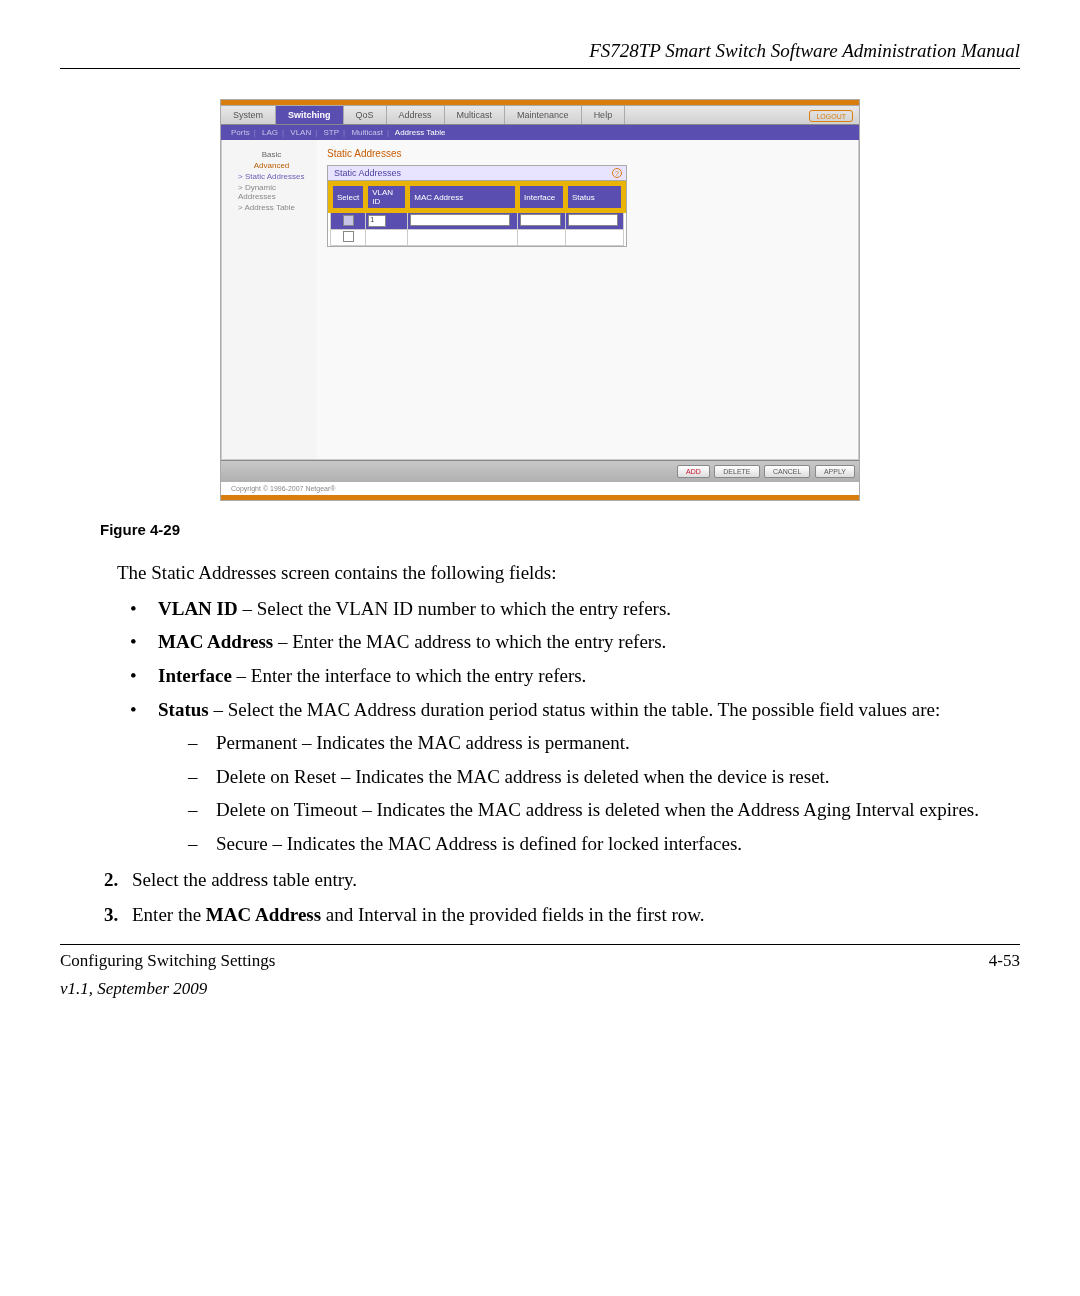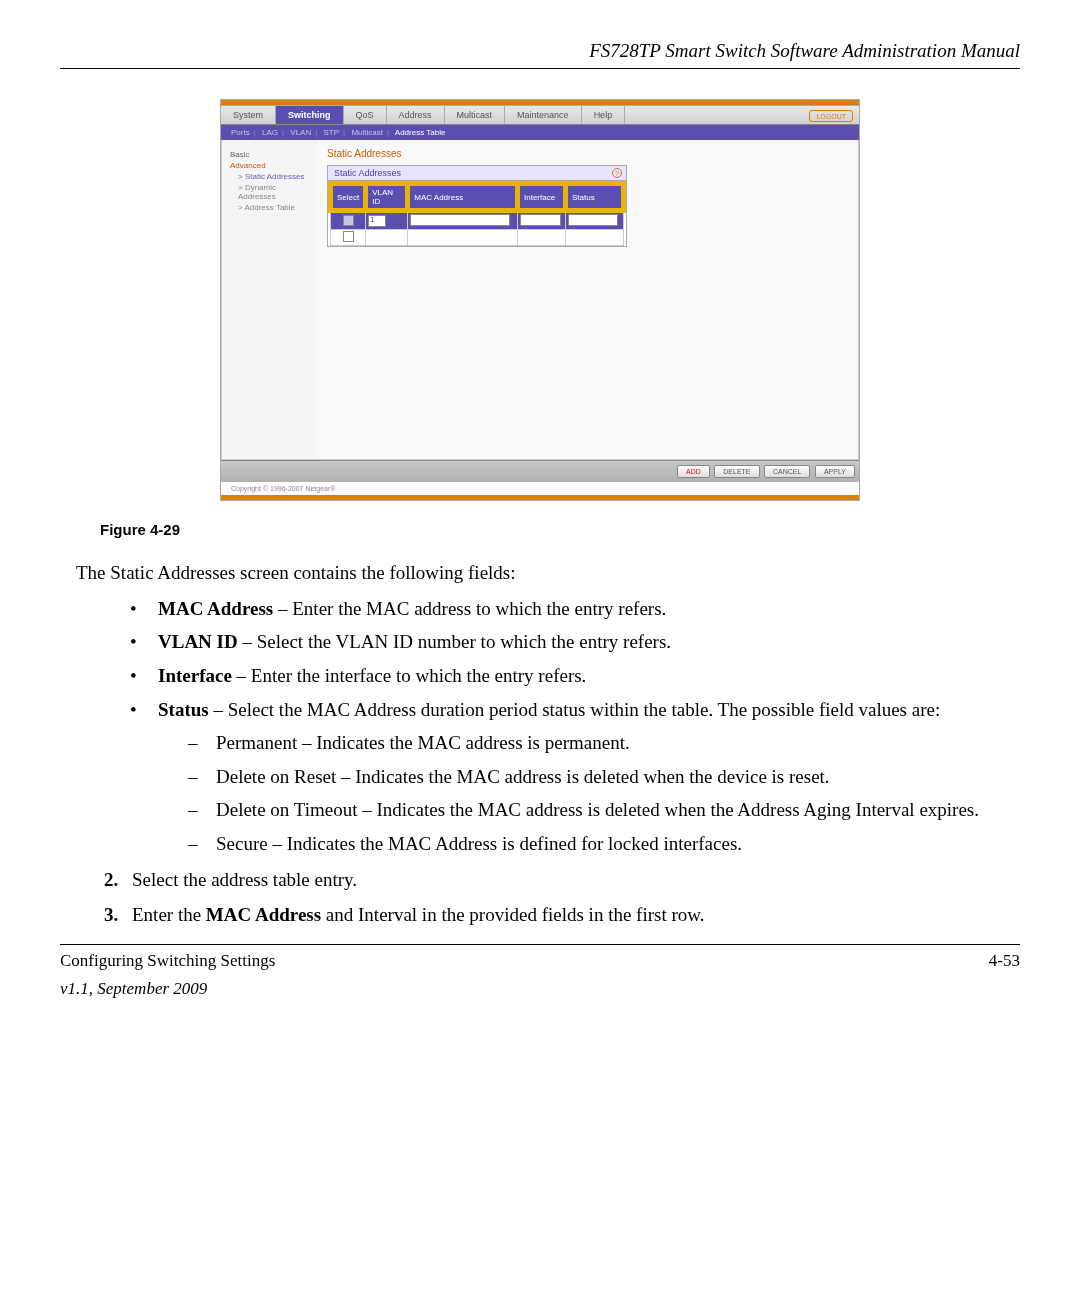--- a/index.html
+++ b/index.html
@@ -102,21 +102,21 @@
     border: 1px solid #ccc;
     border-top: none;
     min-height: 320px;
   }
   .ss-sidebar {
     width: 95px;
     padding: 8px 4px;
     background: #f5f5f5;
     font-size: 8px;
   }
-  .ss-sidebar .cat { color: #666; margin: 2px 0 2px 4px; }
+  .ss-sidebar .cat { color: #666; margin: 2px 0 2px 4px; text-align: center; }
   .ss-sidebar .cat.exp { color: #b85c00; }
   .ss-sidebar .item { color: #888; margin: 2px 0 2px 12px; }
   .ss-sidebar .item.active { color: #6a5fb8; }
   .ss-main {
     flex: 1;
     padding: 8px 10px;
     background: #f9f9f9;
   }
   .ss-panel-title {
     color: #c85c00;
@@ -212,21 +212,21 @@
   .ss-strip-bottom { height: 5px; background: #d97d0d; }
 
   .figure-caption {
     font-family: Arial, sans-serif;
     font-weight: bold;
     font-size: 15px;
     margin: 18px 0 22px 40px;
   }
   .body-text {
     font-size: 19px;
-    margin: 10px 16px;
+    margin: 10px 57px;
     line-height: 1.35;
   }
   ul.bullets { margin: 6px 40px 6px 70px; padding: 0; }
   ul.bullets > li {
     font-size: 19px;
     margin: 8px 0;
     list-style: none;
     position: relative;
     padding-left: 28px;
     line-height: 1.35;
@@ -358,22 +358,22 @@
   </div>
   <div class="ss-copyright">Copyright © 1996-2007 Netgear®</div>
   <div class="ss-strip-bottom"></div>
 </div>
 
 <div class="figure-caption">Figure 4-29</div>
 
 <div class="body-text">The Static Addresses screen contains the following fields:</div>
 
 <ul class="bullets">
+  <li><b>VLAN ID</b><span> – Select the VLAN ID number to which the entry refers.</span></li>
   <li><b>MAC Address</b><span> – Enter the MAC address to which the entry refers.</span></li>
-  <li><b>VLAN ID</b><span> – Select the VLAN ID number to which the entry refers.</span></li>
   <li><b>Interface</b><span> – Enter the interface to which the entry refers.</span></li>
   <li><b>Status</b><span> – Select the MAC Address duration period status within the table. The possible field values are:</span>
     <ul class="sub">
       <li>Permanent – Indicates the MAC address is permanent.</li>
       <li>Delete on Reset – Indicates the MAC address is deleted when the device is reset.</li>
       <li>Delete on Timeout – Indicates the MAC address is deleted when the Address Aging Interval expires.</li>
       <li>Secure – Indicates the MAC Address is defined for locked interfaces.</li>
     </ul>
   </li>
 </ul>

